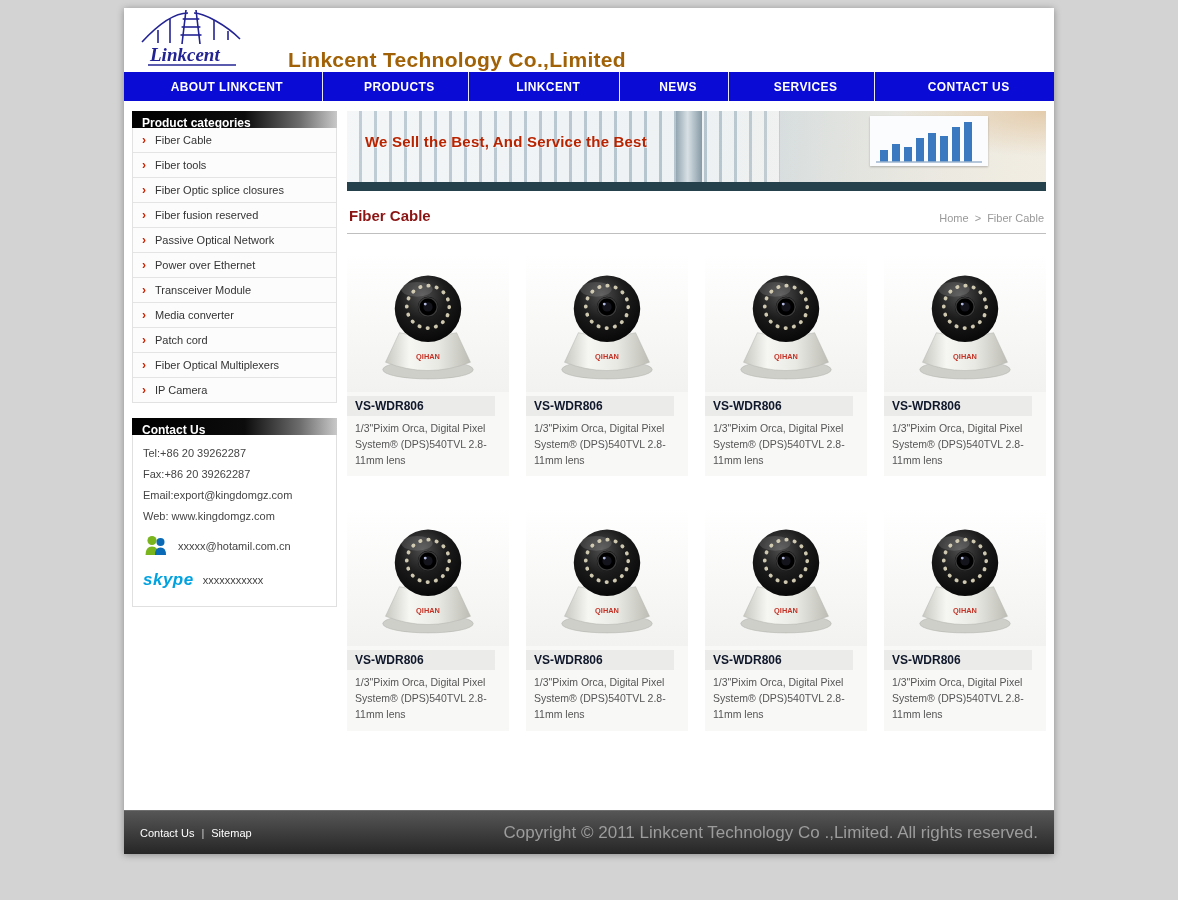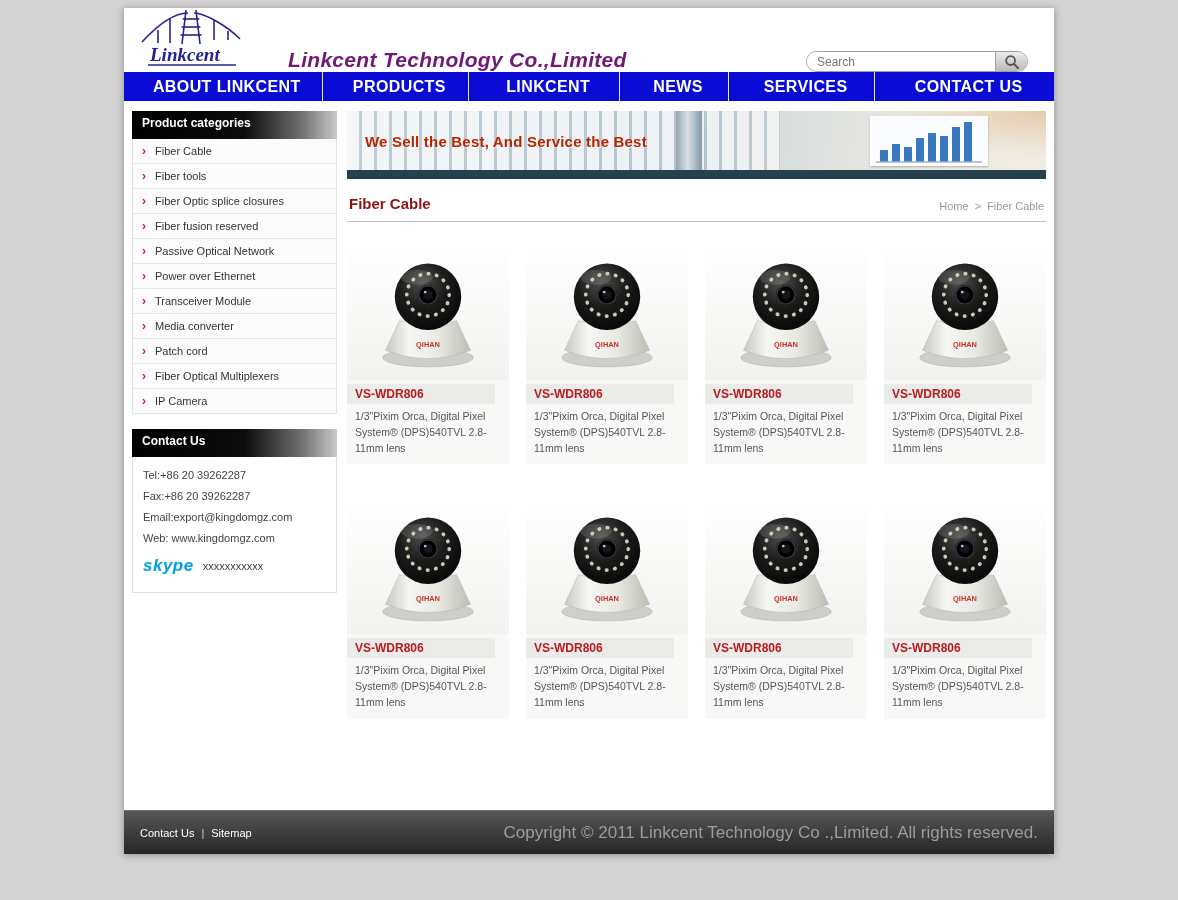--- a/index.html
+++ b/index.html
@@ -11,61 +11,61 @@
   }
   .container {
     width:930px; margin:8px auto 0; background:#fff;
     box-shadow:0 1px 7px rgba(0,0,0,.35);
   }
 
   
   header { height:64px; display:flex; align-items:flex-end; padding:0 12px; background:#fff; }
   .logo { width:118px; cursor:pointer; }
   .logo svg text { font-family:"Liberation Serif", serif; }
-  .company-name { font-size:21px; font-weight:bold; color:#701a75; margin-left:34px; letter-spacing:.3px;font-style:italic; }
+  .company-name { font-size:21px; font-weight:bold; color:#a16207; margin-left:34px; letter-spacing:.3px; }
   .search { margin-left:auto; margin-right:14px; display:flex; width:222px; height:21px;
             border:1px solid #9f9f9f; border-radius:11px; overflow:hidden; background:#fff; }
   .search input { flex:1; border:none; outline:none; padding:0 10px; font-size:12px; color:#444;
                   font-family:"Liberation Sans", sans-serif; }
   .search button { width:32px; border:none; border-left:1px solid #9f9f9f; cursor:pointer;
                    background:linear-gradient(#ececec,#b9b9b9); display:flex; align-items:center; justify-content:center; }
 
   
   nav { display:flex; height:29px; background:#0b0bd6; }
   .nav-item { flex:1 1 0; display:flex; align-items:center; justify-content:center;
-              color:#fff; font-size:16px; font-weight:bold; letter-spacing:.4px; cursor:pointer;padding-left:8px; }
+              color:#fff; font-size:12px; font-weight:bold; letter-spacing:.4px; cursor:pointer;padding-left:8px; }
   .nav-item + .nav-item { border-left:1px solid #e8e8ff; }
   .nav-item:nth-child(1){flex-grow:2.0}
   .nav-item:nth-child(2){flex-grow:1.45}
   .nav-item:nth-child(3){flex-grow:1.5}
   .nav-item:nth-child(4){flex-grow:1.05}
   .nav-item:nth-child(5){flex-grow:1.45}
   .nav-item:nth-child(6){flex-grow:1.8}
 
   
   .content { display:flex; gap:10px; padding:10px 8px; min-height:709px; background:#fff; align-items:flex-start; }
   aside { width:205px; flex:0 0 205px; }
   main { flex:1; min-width:0; }
 
   
-  .side-header { height:28px; line-height:24px; padding-left:10px; color:#fff; font-size:12px; font-weight:bold;
+  .side-header { height:17px; line-height:24px; padding-left:10px; color:#fff; font-size:12px; font-weight:bold;
                  background:linear-gradient(90deg,#000 0%,#0c0c0c 55%,#6d6d6d 82%,#c9c9c9 100%); }
   .cat-list { list-style:none; border:1px solid #e2e2e2; border-top:none; }
   .cat-item { display:flex; align-items:center; gap:9px; padding:6px 9px; font-size:11px; color:#333;
               background:#fcfcfc; border-bottom:1px solid #e4e4e4; cursor:pointer; }
   .cat-item:last-of-type { border-bottom:none; }
   .chev { color:#cc2200; font-weight:bold; font-size:12px; line-height:1; }
   .contact-header { margin-top:15px; }
   .contact-card { border:1px solid #e0e0e0; border-top:none; padding:12px 10px 16px; font-size:11px; color:#444; }
   .contact-card .line { margin-bottom:9px; }
   .im-row { display:flex; align-items:center; gap:9px; margin-top:12px; font-size:11px; color:#444; }
   .skype-logo { color:#00a2e0; font-weight:bold; font-size:17px; font-style:italic; letter-spacing:.5px; }
 
   
-  .banner { position:relative; height:68px; overflow:hidden; margin-bottom:4px;
+  .banner { position:relative; height:80px; overflow:hidden; margin-bottom:4px;
             background:linear-gradient(100deg,#dfe6ea 0%,#ccd7dd 55%,#ece7db 100%); }
   .blinds { position:absolute; inset:0; width:62%;
             background:repeating-linear-gradient(90deg, rgba(255,255,255,.65) 0 12px, rgba(140,165,180,.38) 12px 15px); }
   .banner-fade { position:absolute; inset:0; background:linear-gradient(90deg, transparent 50%, rgba(242,238,228,.85) 100%); }
   .pillar { position:absolute; left:47%; top:0; width:26px; height:100%;
             background:linear-gradient(90deg,#93a6b1,#d8e0e5 45%,#8599a5); }
   .desk-band { position:absolute; left:0; right:0; bottom:0; height:9px; background:#25414b; }
   .chart-panel { position:absolute; right:58px; top:5px; width:118px; height:50px; background:#fbfcfd;
                  box-shadow:0 1px 2px rgba(0,0,0,.25); }
   .hand-blob { position:absolute; right:0; top:0; width:150px; height:46px;
@@ -78,21 +78,21 @@
                padding:12px 2px 9px; border-bottom:1px solid #bfbfbf; }
   .page-title { font-size:15px; font-weight:bold; color:#8b1414; }
   .breadcrumb { font-size:11px; color:#999;margin-left:44px; }
   .breadcrumb .bc-home { cursor:pointer; }
   .breadcrumb span { margin-left:3px; }
 
   .grid { margin-top:20px; display:grid; grid-template-columns:repeat(4,1fr); column-gap:17px; row-gap:32px; }
   .card { background:#f8f8f7; padding-bottom:8px; }
   .img { height:138px; display:flex; align-items:center; justify-content:center; cursor:pointer;
          background:linear-gradient(#ffffff,#f2f2f0); }
-  .pname { font-size:12px; font-weight:bold; color:#b91c1c; background:#ebebea; padding:3px 8px;
+  .pname { font-size:12px; font-weight:bold; color:#0f172a; background:#ebebea; padding:3px 8px;
            margin:4px 14px 5px 0; cursor:pointer; }
   .pdesc { font-size:10.5px; color:#555; line-height:1.5; padding:0 8px 0 8px; }
 
   
   footer { height:44px; display:flex; align-items:center; padding:0 16px; font-size:11px;
            background:linear-gradient(#565656,#262626); border-top:1px solid #6e6e6e; }
   .f-link { color:#fff; cursor:pointer; }
   .f-sep { color:#ccc; margin:0 7px; }
   .copyright { margin-left:auto; color:#9c9c9c; font-size:17px; }
 
@@ -145,29 +145,20 @@
           <path d="M22 24 V 37"></path>
             <path d="M34 13 V 37"></path>
             <path d="M78 14 V 34"></path>
             <path d="M92 25 V 34"></path>
         </g>
         <text x="14" y="55" font-size="19" font-weight="bold" font-style="italic" fill="#232394">Linkcent</text>
         <path d="M12 59 H 100" stroke="#232394" stroke-width="1.4"></path>
       </svg>
     </div>
     <div class="company-name">Linkcent Technology Co.,Limited</div>
-    <div class="search">
-      <input type="text" placeholder="Search" style="">
-      <button>
-        <svg width="16" height="16" viewBox="0 0 16 16">
-          <circle cx="6.6" cy="6.6" r="4.4" fill="none" stroke="#555" stroke-width="1.8"></circle>
-          <path d="M10 10 L14 14" stroke="#555" stroke-width="2" stroke-linecap="round"></path>
-        </svg>
-      </button>
-    </div>
   </header>
 
   <nav>
 
       <div class="nav-item">ABOUT LINKCENT</div>
 
       <div class="nav-item">PRODUCTS</div>
 
       <div class="nav-item">LINKCENT</div>
 
@@ -241,20 +232,29 @@
           </li>
 
       </ul>
 
       <div class="side-header contact-header">Contact Us</div>
       <div class="contact-card">
         <div class="line">Tel:+86 20 39262287</div>
         <div class="line">Fax:+86 20 39262287</div>
         <div class="line">Email:export@kingdomgz.com</div>
         <div class="line">Web: www.kingdomgz.com</div>
+        <div class="im-row">
+          <svg width="26" height="24" viewBox="0 0 26 24">
+            <circle cx="9" cy="6.5" r="4.6" fill="#7ab51d"></circle>
+            <path d="M2.5 21 Q2.5 12.5 9 12.5 Q15.5 12.5 15.5 21 Z" fill="#7ab51d"></path>
+            <circle cx="17.5" cy="8" r="4" fill="#0b6ab5"></circle>
+            <path d="M12 21 Q12 13.6 17.5 13.6 Q23 13.6 23 21 Z" fill="#0b6ab5"></path>
+          </svg>
+          <span>xxxxx@hotamil.com.cn</span>
+        </div>
         <div class="im-row">
           <span class="skype-logo">skype</span>
           <span>xxxxxxxxxxx</span>
         </div>
       </div>
     </aside>
 
     <main>
       <div class="banner">
         <div class="blinds"></div>

